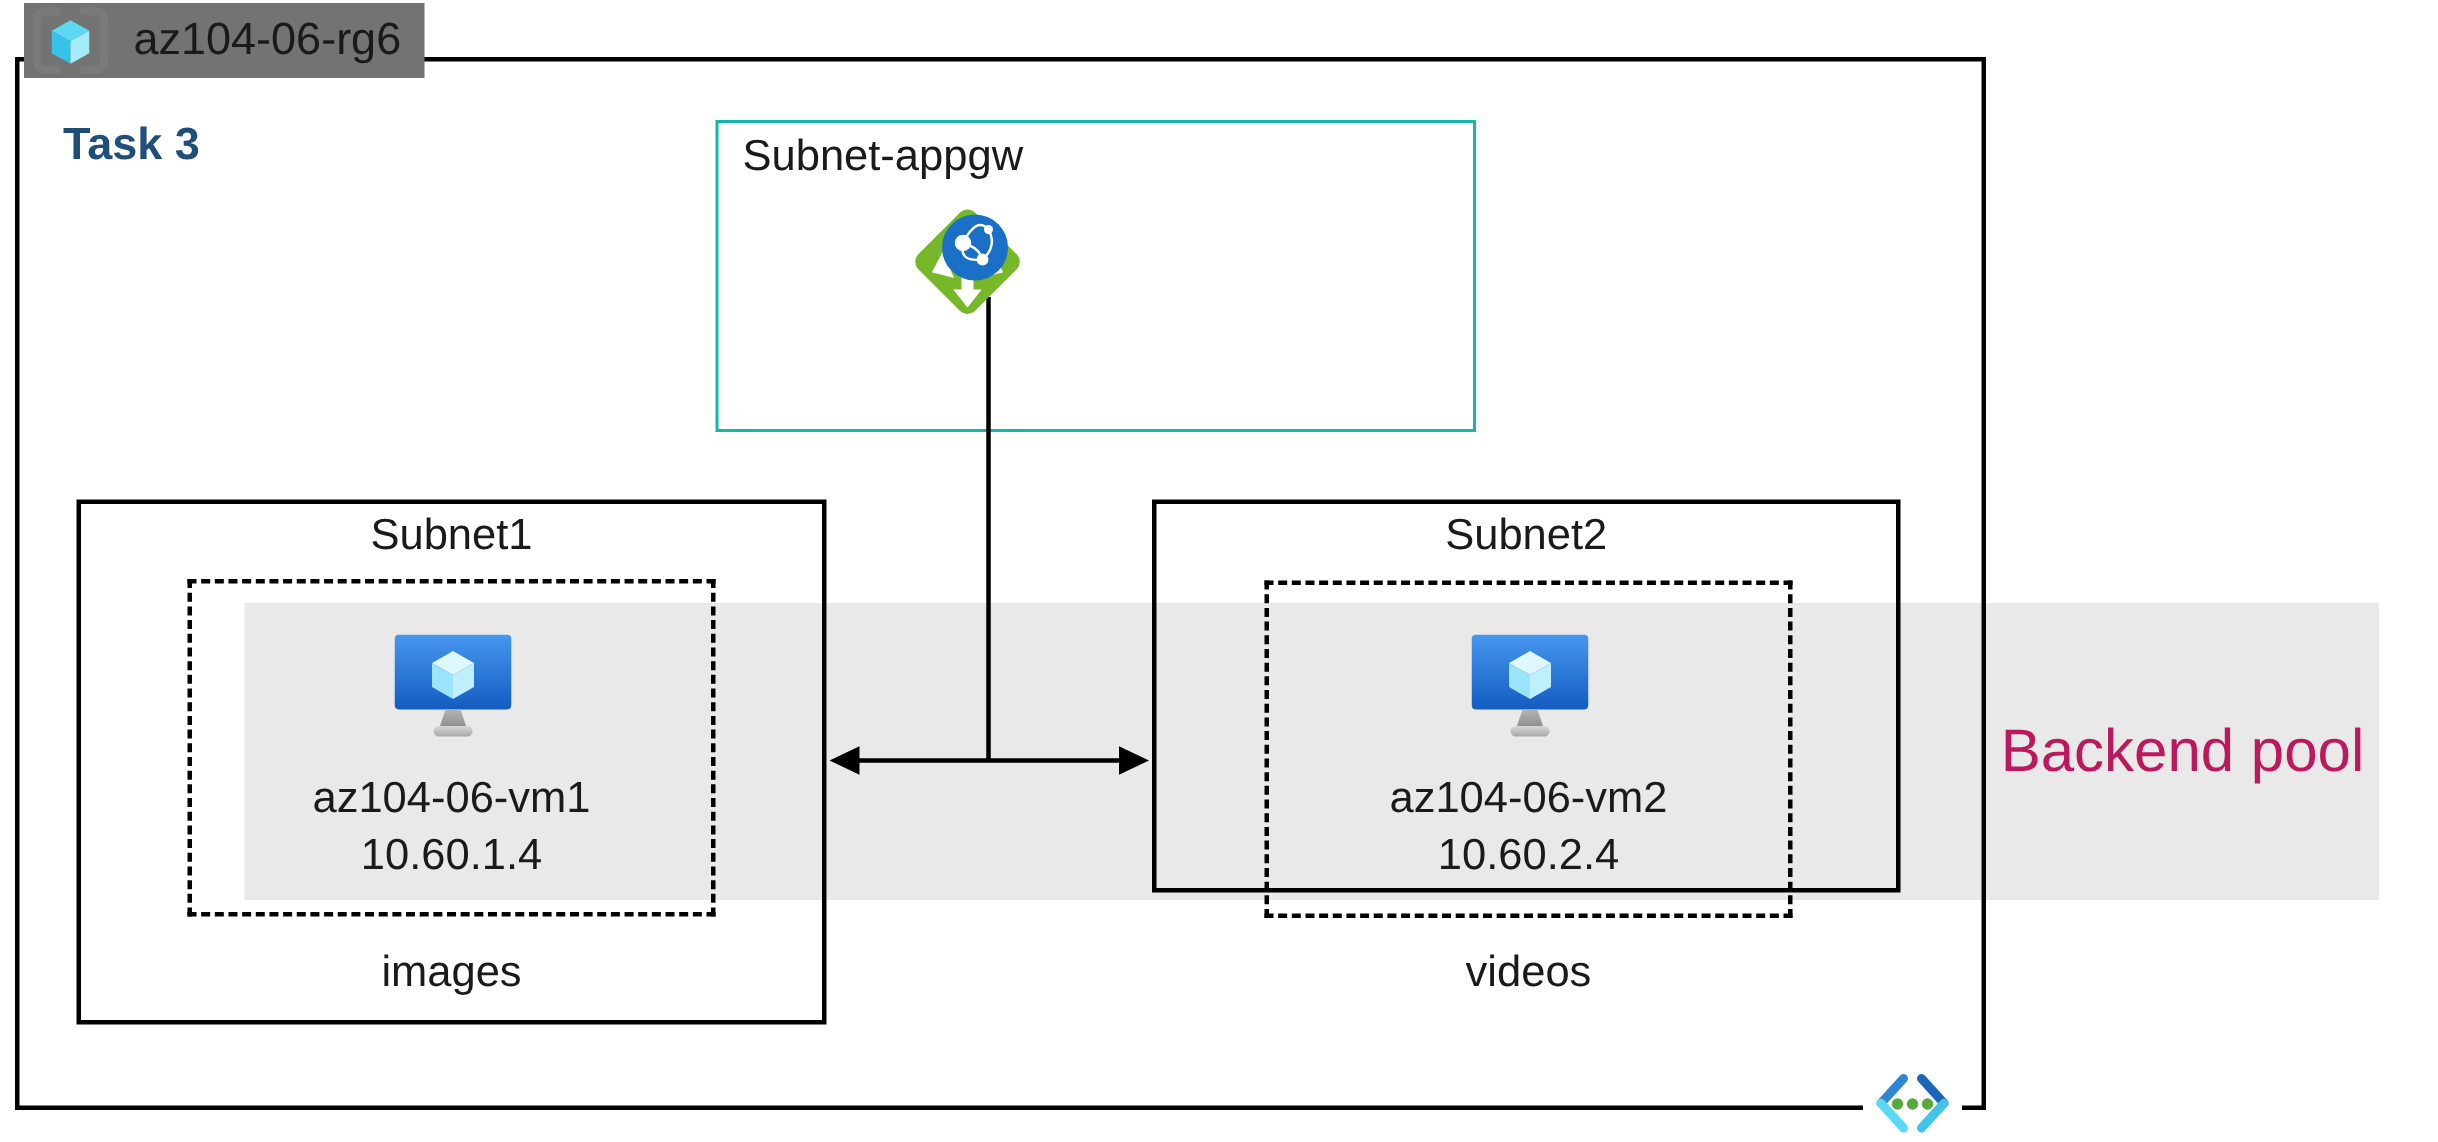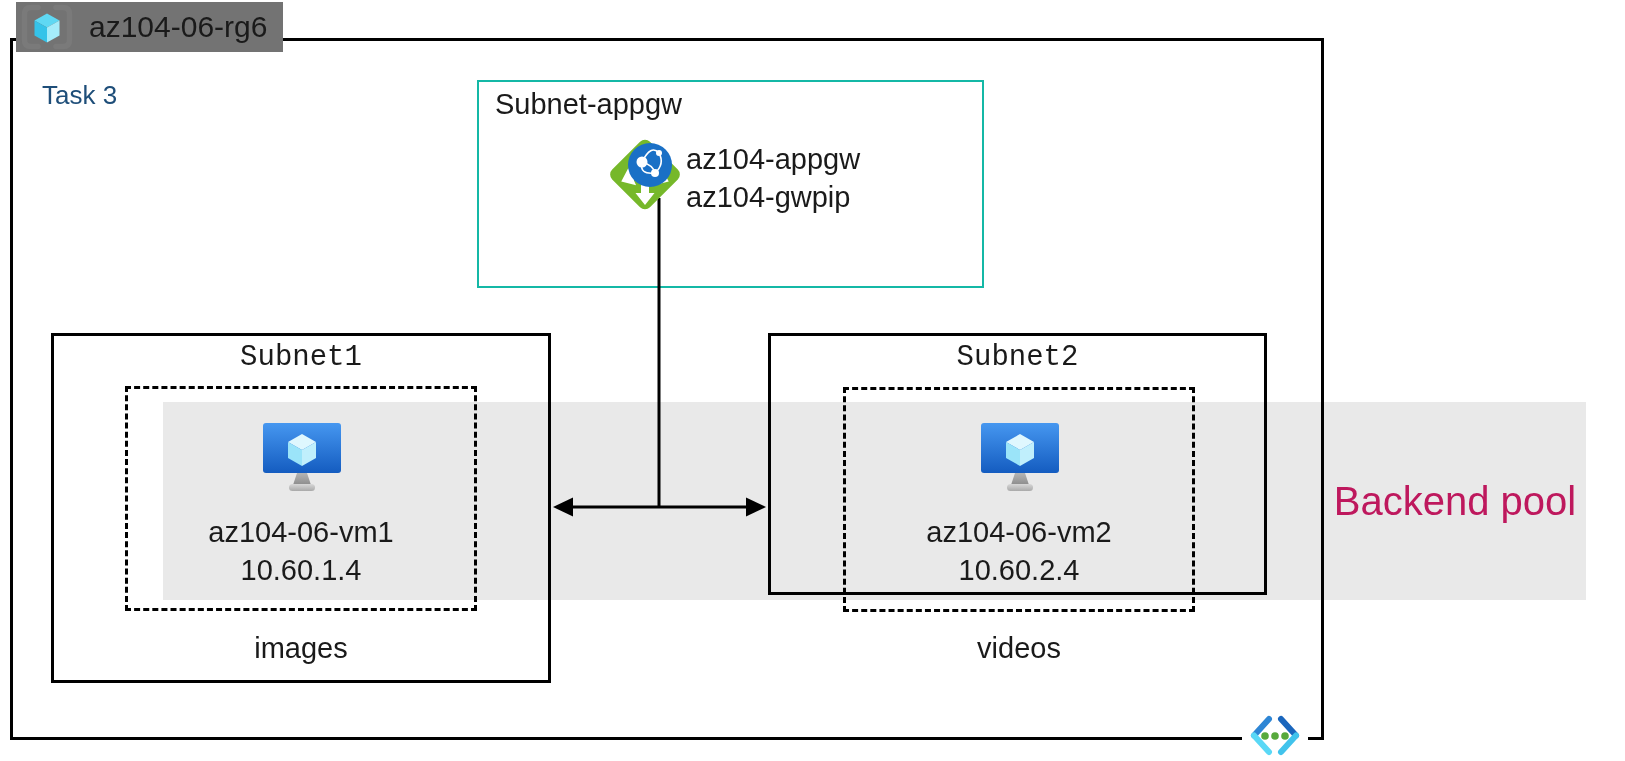--- a/index.html
+++ b/index.html
@@ -22,21 +22,21 @@
   }
   .rg-header {
     left: 16px; top: 2px; height: 50px;
     display: flex; align-items: center; gap: 13px;
     background: #737373; padding: 0 16px 0 2px; z-index: 6;
   }
   .rg-title { font-size: 30px; color: #1a1a1a; white-space: nowrap; }
 
   .task-label {
     left: 42px; top: 80px;
-    font-size: 26px; font-weight: normal; color: #1e4e79; z-index: 3;
+    font-size: 30px; font-weight: bold; color: #1e4e79; z-index: 3;
   }
 
   
   .backend-band {
     left: 163px; top: 402px; width: 1423px; height: 198px;
     background: #e9e9e9; z-index: 0;
   }
   .backend-label {
     left: 1324px; top: 402px; width: 262px; height: 198px;
     display: flex; align-items: center; justify-content: center;
@@ -45,21 +45,21 @@
 
   
   .appgw-box {
     left: 477px; top: 80px; width: 507px; height: 208px;
     border: 2px solid #14b8a6; z-index: 1;
   }
   .box-title-left {
     position: absolute; left: 16px; top: 6px;
     font-size: 29px; color: #1a1a1a;
   }
-  .subnet-box { border: 3px solid #000; z-index: 1; background: transparent; font-family: Liberation Mono, monospace; }
+  .subnet-box { border: 3px solid #000; z-index: 1; background: transparent; }
   .subnet1-box { left: 51px;  top: 333px; width: 500px; height: 350px; }
   .subnet2-box { left: 768px; top: 333px; width: 499px; height: 262px; }
   .box-title-center {
     position: absolute; left: 0; top: 5px; width: 100%;
     text-align: center; font-size: 29px; color: #1a1a1a;
   }
   .dashed-box { border: 3px dashed #000; z-index: 2; }
   .dashed1 { left: 125px; top: 386px; width: 352px; height: 225px; }
   .dashed2 { left: 843px; top: 387px; width: 352px; height: 225px; }
 
@@ -129,24 +129,20 @@
     <path d="M-4,0 V22 H-9.5 L0,34 L9.5,22 H4 V0 Z" transform="translate(42,40)" fill="#ffffff"></path>
     <path d="M-4,0 V14 H-9.5 L0,26 L9.5,14 H4 V0 Z" transform="translate(42,40) rotate(66)" fill="#ffffff"></path>
     <path d="M-4,0 V14 H-9.5 L0,26 L9.5,14 H4 V0 Z" transform="translate(42,40) rotate(-66)" fill="#ffffff"></path>
     <circle cx="47" cy="34" r="22" fill="#1a70c6"></circle>
     <path d="M39,31 Q48,13 56,22 M39,31 Q36,44 52,42 M56,22 Q62,33 52,42 M39,31 Q50,34 52,42" fill="none" stroke="#ffffff" stroke-width="1.6"></path>
     <circle cx="39" cy="31" r="5.5" fill="#ffffff"></circle>
     <circle cx="52" cy="42" r="4" fill="#ffffff"></circle>
     <circle cx="56" cy="22" r="3" fill="#ffffff"></circle>
   </svg>
 
-  <div class="abs appgw-labels">
-    <div>az104-appgw</div>
-    <div>az104-gwpip</div>
-  </div>
 
   <div class="abs subnet-box subnet1-box">
     <div class="box-title-center">Subnet1</div>
   </div>
   <div class="abs dashed-box dashed1"></div>
 
   <div class="abs subnet-box subnet2-box">
     <div class="box-title-center">Subnet2</div>
   </div>
   <div class="abs dashed-box dashed2"></div>

